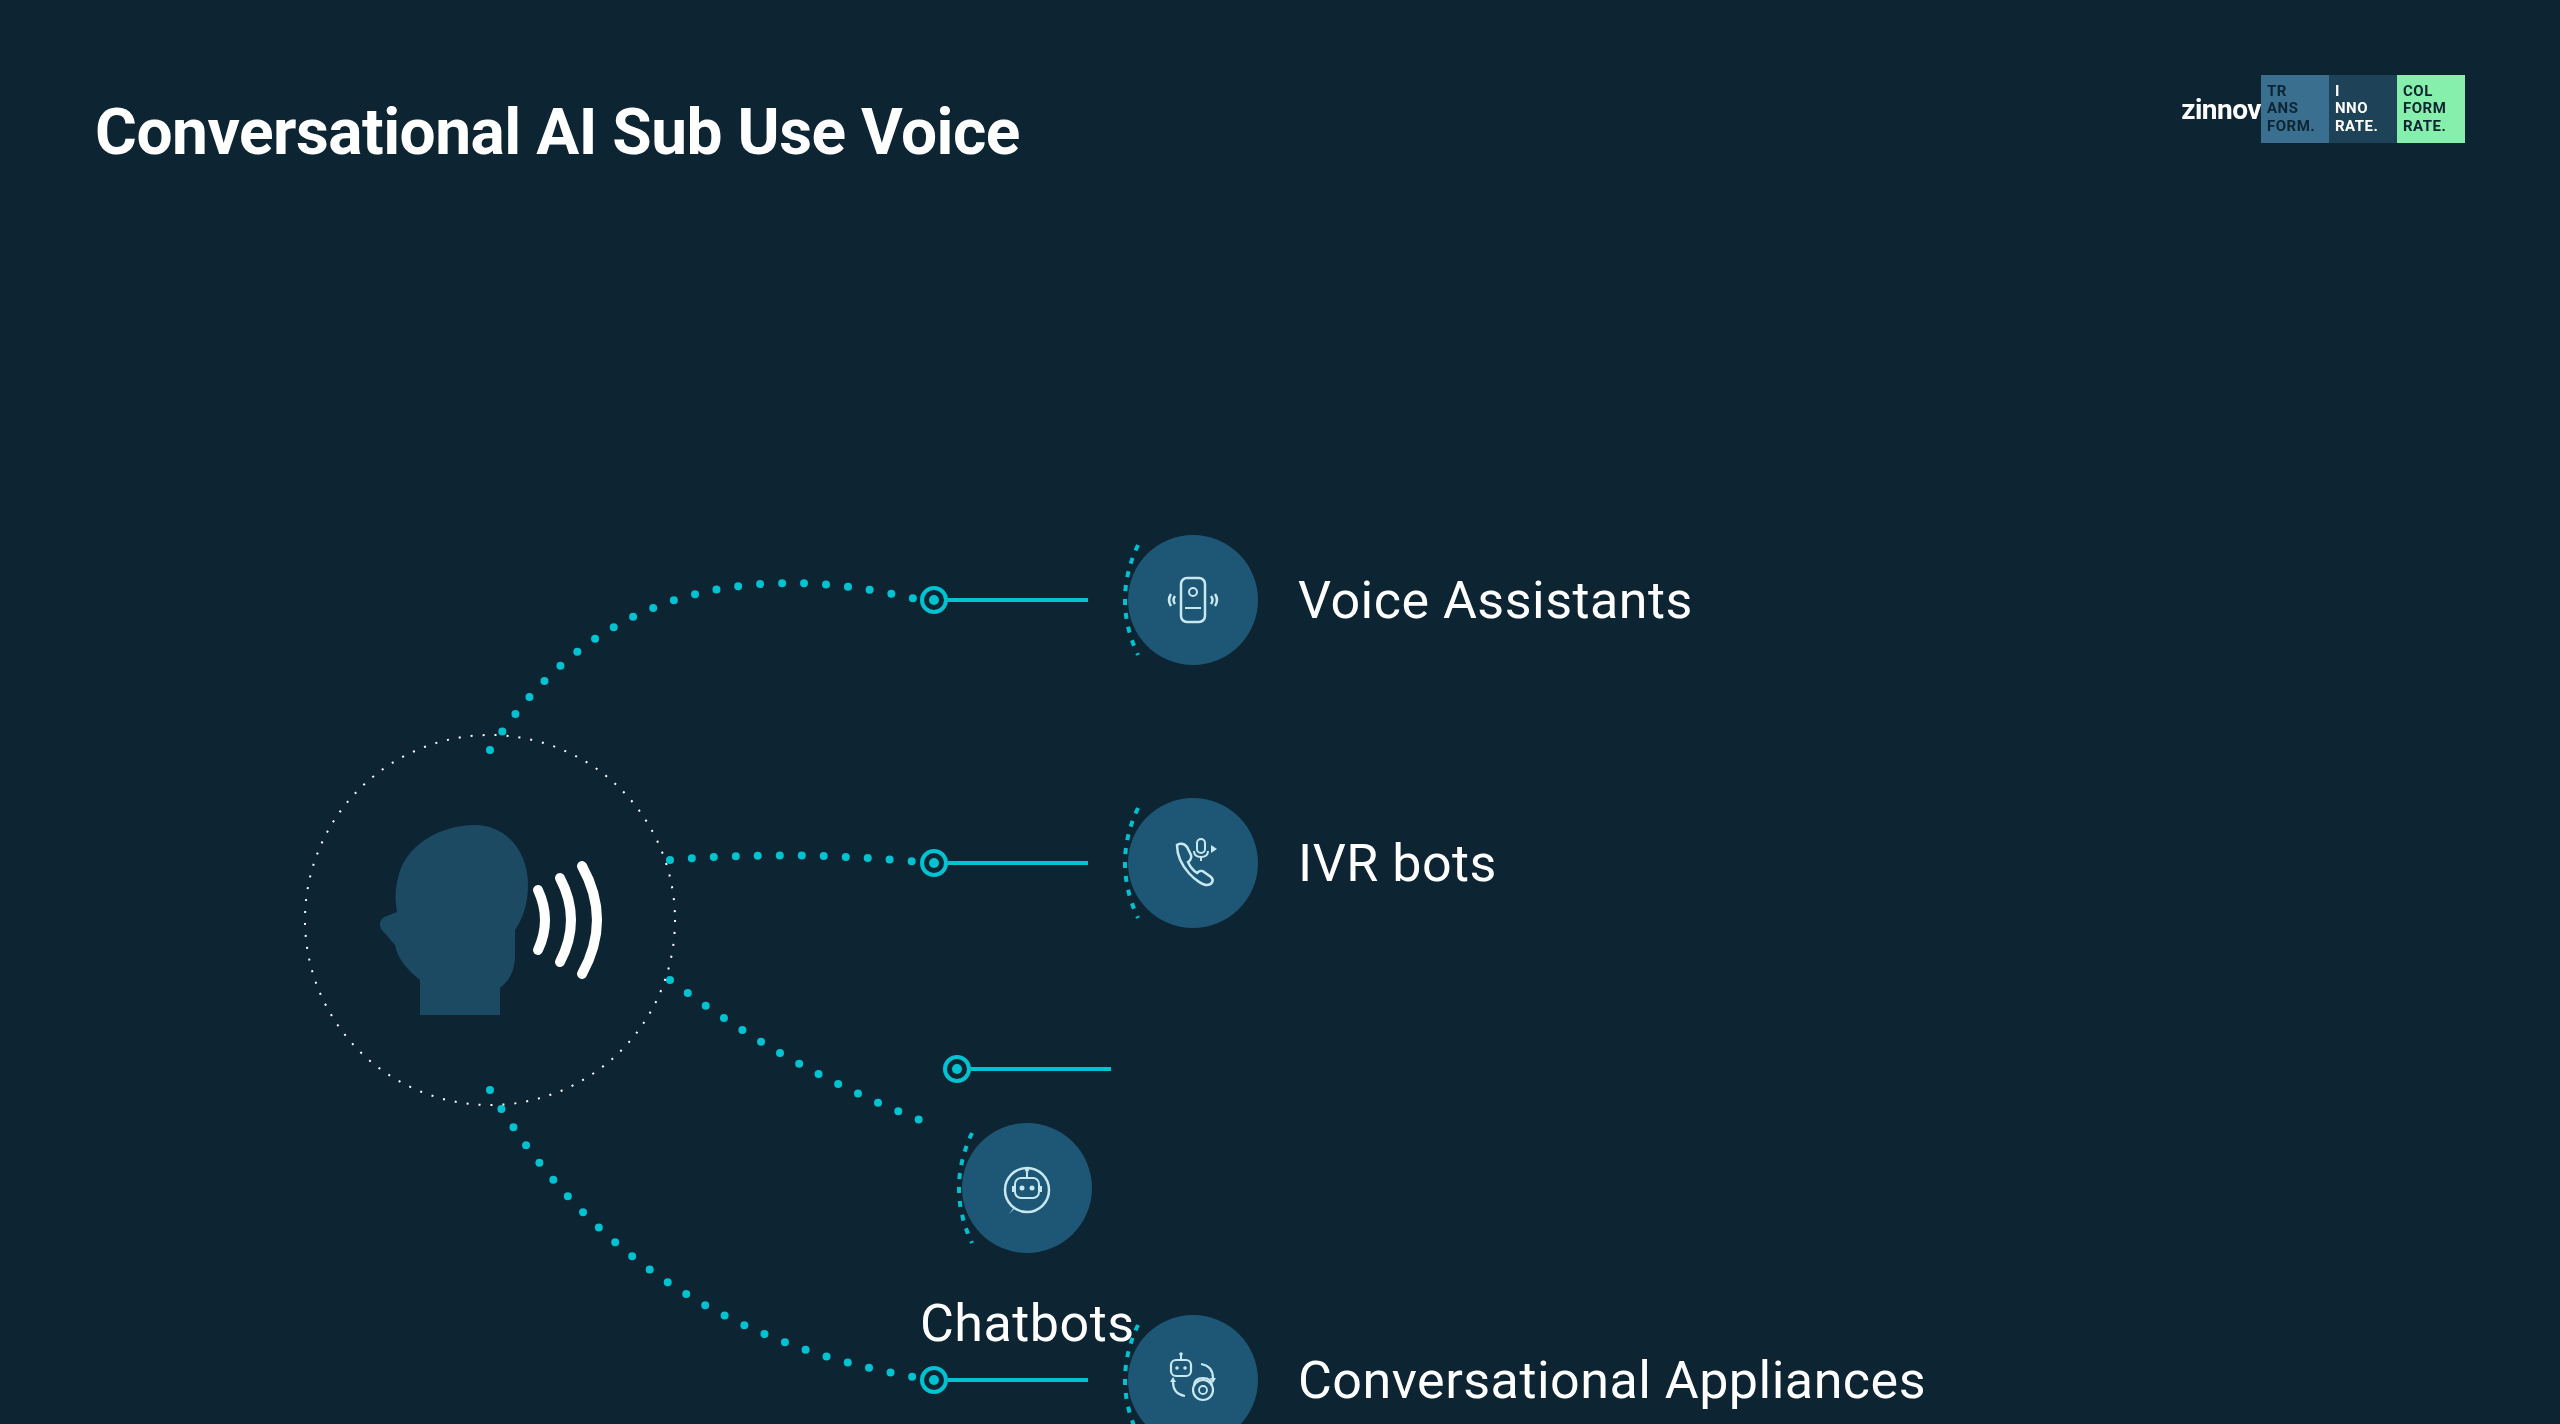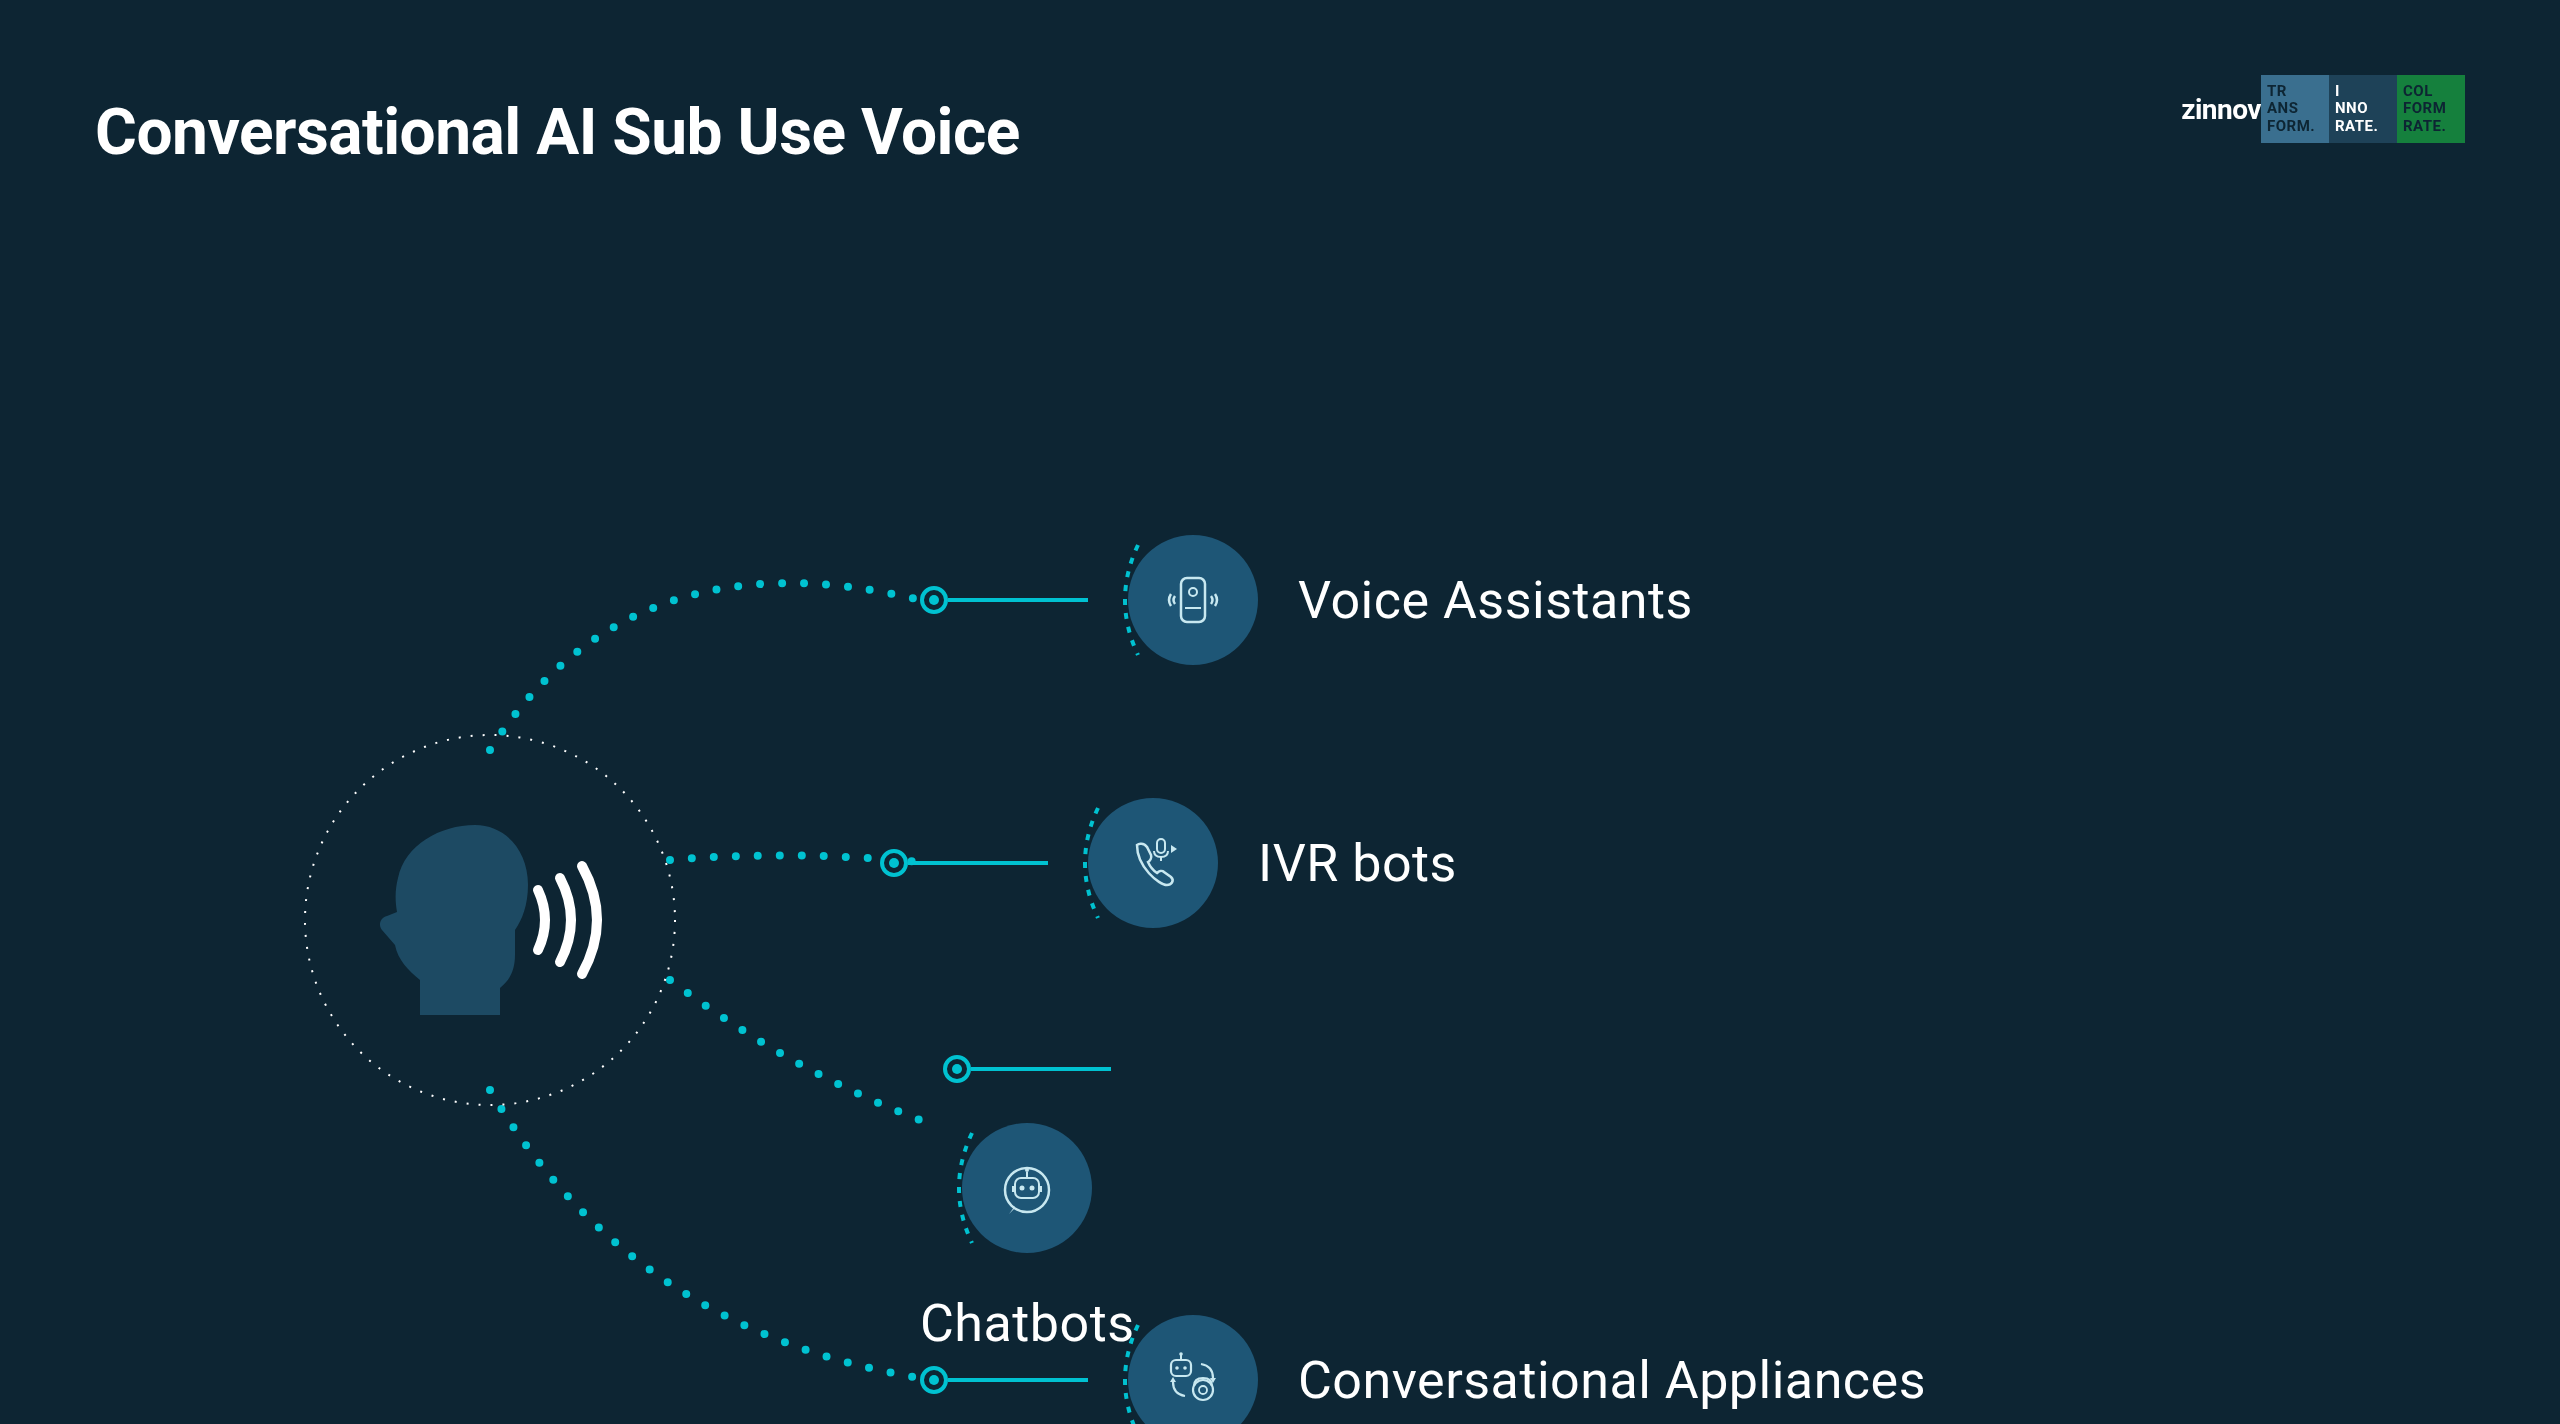--- a/index.html
+++ b/index.html
@@ -42,21 +42,21 @@
     justify-content: center;
     align-items: flex-start;
     padding-left: 6px;
     font-size: 15px;
     font-weight: 700;
     line-height: 1.15;
     letter-spacing: 0.5px;
   }
   .badge-1 { background: #3a6f8f; color: #0d2533; }
   .badge-2 { background: #1e4258; color: #ffffff; }
-  .badge-3 { background: #15803d; color: #0d2533; }
+  .badge-3 { background: #86efac; color: #0d2533; }
   .badge span { display: block; }
 
   .diagram {
     position: absolute;
     top: 250px;
     left: 0;
     width: 100%;
     height: 1100px;
   }
   .central-circle {
@@ -116,21 +116,21 @@
     width: 40px;
     height: 130px;
   }
   .label {
     font-size: 52px;
     font-weight: 400;
     color: #ffffff;
     letter-spacing: 0.5px;
   }
   .item-1 { top: 285px; left: 920px; }
-  .item-2 { top: 548px; left: 880px; }
+  .item-2 { top: 548px; left: 920px; }
   .item-3 { top: 805px; left: 920px; flex-direction: column; }
   .item-4 { top: 1065px; left: 920px; }
 
   .dotted-path {
     position: absolute;
     pointer-events: none;
   }
 </style>
 </head>
 <body>

